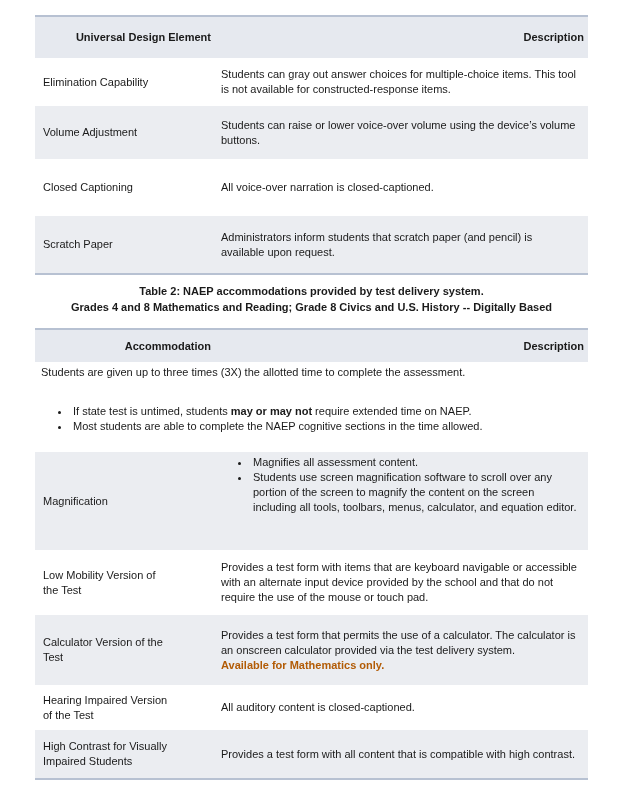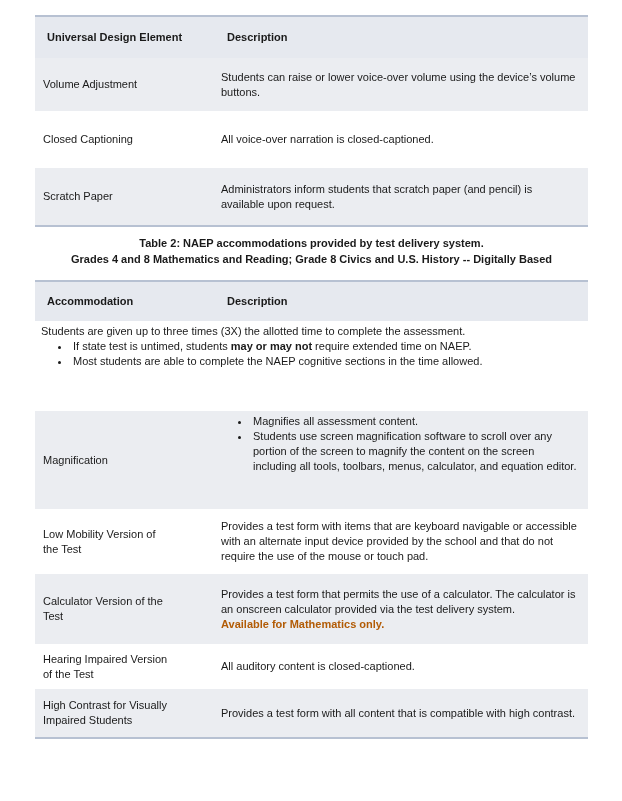--- a/index.html
+++ b/index.html
@@ -31,47 +31,51 @@
     flex:0 0 180px;width:180px;box-sizing:border-box;
     padding:5px 42px 5px 8px;
     display:flex;flex-direction:column;justify-content:center;
   }
   .c2{
     flex:1;box-sizing:border-box;
     padding:5px 10px 5px 6px;
     display:flex;flex-direction:column;justify-content:center;
   }
   .row.head .c1,.row.head .c2{
-    font-weight:bold;text-align:left;
-    padding:12px;justify-content:center;
+    font-weight:bold;text-align:right;
+    padding:4px;justify-content:center;
   }
   .t1 .r1{min-height:48px}.t1 .r2{min-height:53px}
   .t1 .r3{min-height:57px}.t1 .r4{min-height:57px}
   .t2 .r1{min-height:90px}.t2 .r2{min-height:98px}
   .t2 .r3{min-height:65px}.t2 .r4{min-height:70px}
   .t2 .r5{min-height:45px}.t2 .r6{min-height:48px}
-  .t2 .r1 .c2,.t2 .r2 .c2{justify-content:flex-start;padding-top:3px;}
+  .t2 .r1 .c2,.t2 .r2 .c2{justify-content:flex-start;padding-top:3px;gap:24px;}
   .caption{
     width:553px;margin:8px 0 13px 0;
     text-align:center;font-weight:bold;
     font-size:11px;line-height:16px;
   }
   ul.bullets{margin:0;padding:0 0 0 30px;list-style:disc outside;}
   ul.bullets li{padding-left:2px;}
   .rich-line{display:block;}
 </style>
 </head>
 <body>
 
 <div class="page">
 
   <div class="tbl t1">
     <div class="row head">
       <div class="c1">Universal Design Element</div>
       <div class="c2">Description</div>
+    </div>
+    <div class="row r1">
+      <div class="c1">Elimination Capability</div>
+      <div class="c2">Students can gray out answer choices for multiple-choice items. This tool is not available for constructed-response items.</div>
     </div>
     <div class="row r2 odd">
       <div class="c1">Volume Adjustment</div>
       <div class="c2">Students can raise or lower voice-over volume using the device’s volume buttons.</div>
     </div>
     <div class="row r3">
       <div class="c1">Closed Captioning</div>
       <div class="c2">All voice-over narration is closed-captioned.</div>
     </div>
     <div class="row r4 odd">

